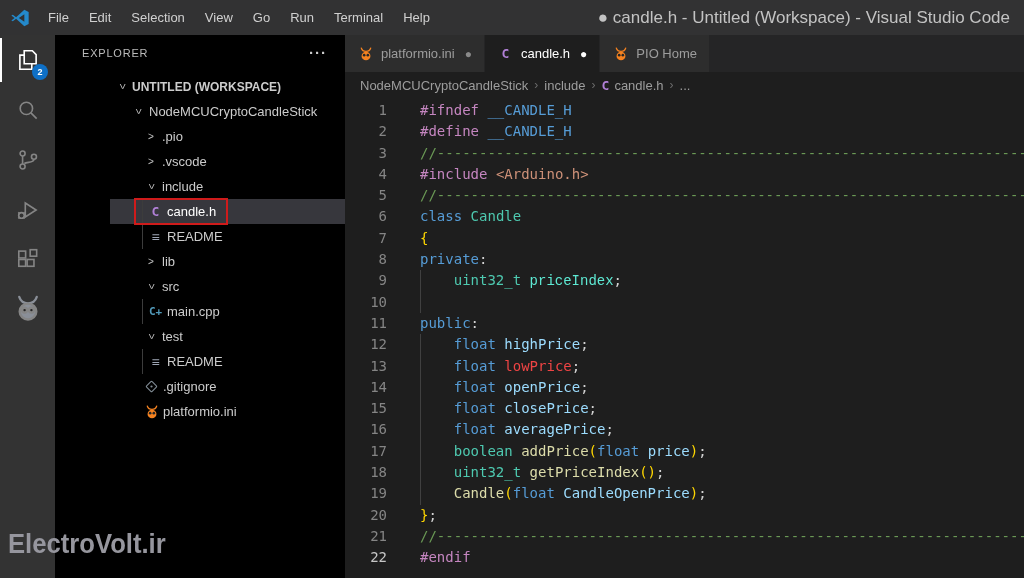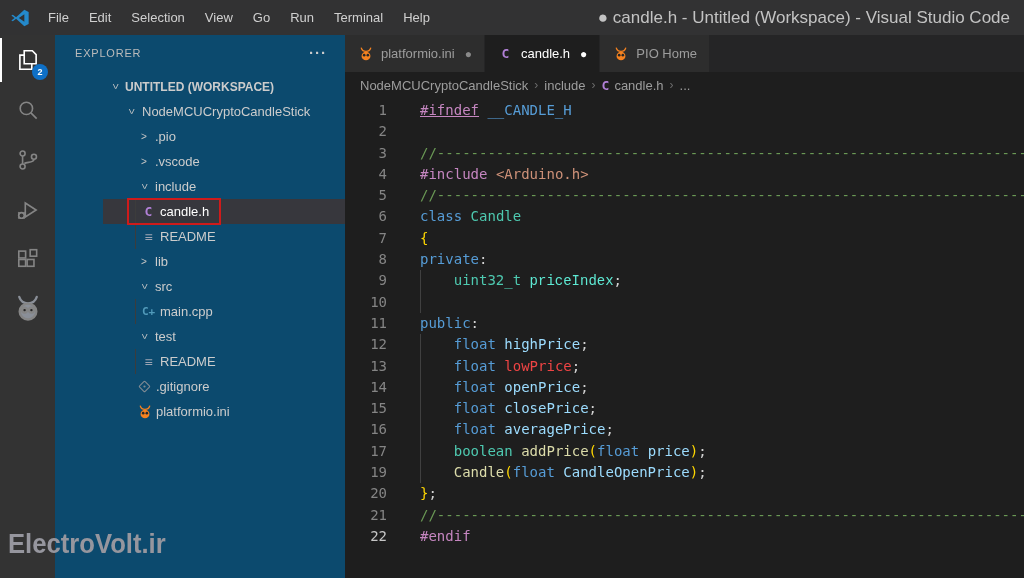--- a/index.html
+++ b/index.html
@@ -19,21 +19,21 @@
   
   .abar { width:55px; background:#333333; display:flex; flex-direction:column; flex-shrink:0; }
   .acell { height:50px; display:flex; align-items:center; justify-content:center; color:#858585; position:relative; }
   .acell svg { fill:none; stroke:currentColor; stroke-width:1.5; }
   .acell.active { color:#ffffff; }
   .acell.active::before { content:''; position:absolute; left:0; top:3px; bottom:3px; width:2px; background:#ffffff; }
   .badge { position:absolute; right:7px; bottom:5px; background:#0e70c7; color:#fff; font-size:9px; font-weight:700;
            width:16px; height:16px; border-radius:50%; display:flex; align-items:center; justify-content:center; }
 
   
-  .sidebar { width:290px; background:#0c4a6e; position:relative; flex-shrink:0; }
+  .sidebar { width:290px; background:#000000; position:relative; flex-shrink:0;padding-left:7px; }
   .sb-head { height:35px; display:flex; align-items:center; padding:0 18px 0 20px; }
   .sb-title { font-size:11px; letter-spacing:.8px; color:#bbbbbb; }
   .sb-dots { margin-left:auto; font-size:15px; font-weight:700; letter-spacing:1px; color:#cccccc; }
   .tree { padding-top:4px; }
   .row { height:25px; display:flex; align-items:center; font-size:13px; color:#cccccc; position:relative; white-space:nowrap;margin-left:48px; }
   .row.selected { background:#37373d; color:#ffffff; }
   .row .chev { width:16px; font-size:10px; color:#c5c5c5; display:inline-flex; justify-content:center; flex-shrink:0; }
   .row .chev.exp { transform:rotate(90deg); }
   .row .lbl { margin-left:3px; }
   .row.root .lbl { font-weight:700; font-size:12px; margin-left:2px; }
@@ -266,24 +266,25 @@
           <span>candle.h</span>
         </span>
         <span class="csep">›</span>
         <span class="crumb">
           <span>...</span>
         </span>
       </div>
     <div class="code" id="codelines">
         <div class="cl">
           <span class="g">1</span>
-          <span class="t"><span style="color: rgb(197, 134, 192); text-decoration: underline;">#ifndef</span><span style="color: rgb(86, 156, 214);"> __CANDLE_H</span></span>
+          <span class="t"><span style="color: rgb(197, 134, 192);">#ifndef</span><span style="color: rgb(86, 156, 214);"> __CANDLE_H</span></span>
         </div>
         <div class="cl">
           <span class="g">2</span>
+          <span class="t"><span style="color: rgb(197, 134, 192);">#define</span><span style="color: rgb(86, 156, 214);"> __CANDLE_H</span></span>
         </div>
         <div class="cl">
           <span class="g">3</span>
           <span class="t"><span style="color: rgb(106, 153, 85);">//----------------------------------------------------------------------------------------------------</span></span>
         </div>
         <div class="cl">
           <span class="g">4</span>
           <span class="t"><span style="color: rgb(197, 134, 192);">#include</span><span style="color: rgb(212, 212, 212);"> </span><span style="color: rgb(206, 145, 120);">&lt;Arduino.h&gt;</span></span>
         </div>
         <div class="cl">
@@ -330,20 +331,24 @@
           <span class="g">15</span>
           <span class="t"><span style="color: rgb(212, 212, 212);">    </span><span style="color: rgb(86, 156, 214);">float</span><span style="color: rgb(212, 212, 212);"> </span><span style="color: rgb(156, 220, 254);">closePrice</span><span style="color: rgb(212, 212, 212);">;</span></span>
         </div>
         <div class="cl ig">
           <span class="g">16</span>
           <span class="t"><span style="color: rgb(212, 212, 212);">    </span><span style="color: rgb(86, 156, 214);">float</span><span style="color: rgb(212, 212, 212);"> </span><span style="color: rgb(156, 220, 254);">averagePrice</span><span style="color: rgb(212, 212, 212);">;</span></span>
         </div>
         <div class="cl ig">
           <span class="g">17</span>
           <span class="t"><span style="color: rgb(212, 212, 212);">    </span><span style="color: rgb(78, 201, 176);">boolean</span><span style="color: rgb(212, 212, 212);"> </span><span style="color: rgb(220, 220, 170);">addPrice</span><span style="color: rgb(255, 215, 0);">(</span><span style="color: rgb(86, 156, 214);">float</span><span style="color: rgb(212, 212, 212);"> </span><span style="color: rgb(156, 220, 254);">price</span><span style="color: rgb(255, 215, 0);">)</span><span style="color: rgb(212, 212, 212);">;</span></span>
+        </div>
+        <div class="cl ig">
+          <span class="g">18</span>
+          <span class="t"><span style="color: rgb(212, 212, 212);">    </span><span style="color: rgb(78, 201, 176);">uint32_t</span><span style="color: rgb(212, 212, 212);"> </span><span style="color: rgb(220, 220, 170);">getPriceIndex</span><span style="color: rgb(255, 215, 0);">()</span><span style="color: rgb(212, 212, 212);">;</span></span>
         </div>
         <div class="cl ig">
           <span class="g">19</span>
           <span class="t"><span style="color: rgb(212, 212, 212);">    </span><span style="color: rgb(220, 220, 170);">Candle</span><span style="color: rgb(255, 215, 0);">(</span><span style="color: rgb(86, 156, 214);">float</span><span style="color: rgb(212, 212, 212);"> </span><span style="color: rgb(156, 220, 254);">CandleOpenPrice</span><span style="color: rgb(255, 215, 0);">)</span><span style="color: rgb(212, 212, 212);">;</span></span>
         </div>
         <div class="cl">
           <span class="g">20</span>
           <span class="t"><span style="color: rgb(255, 215, 0);">}</span><span style="color: rgb(212, 212, 212);">;</span></span>
         </div>
         <div class="cl">

